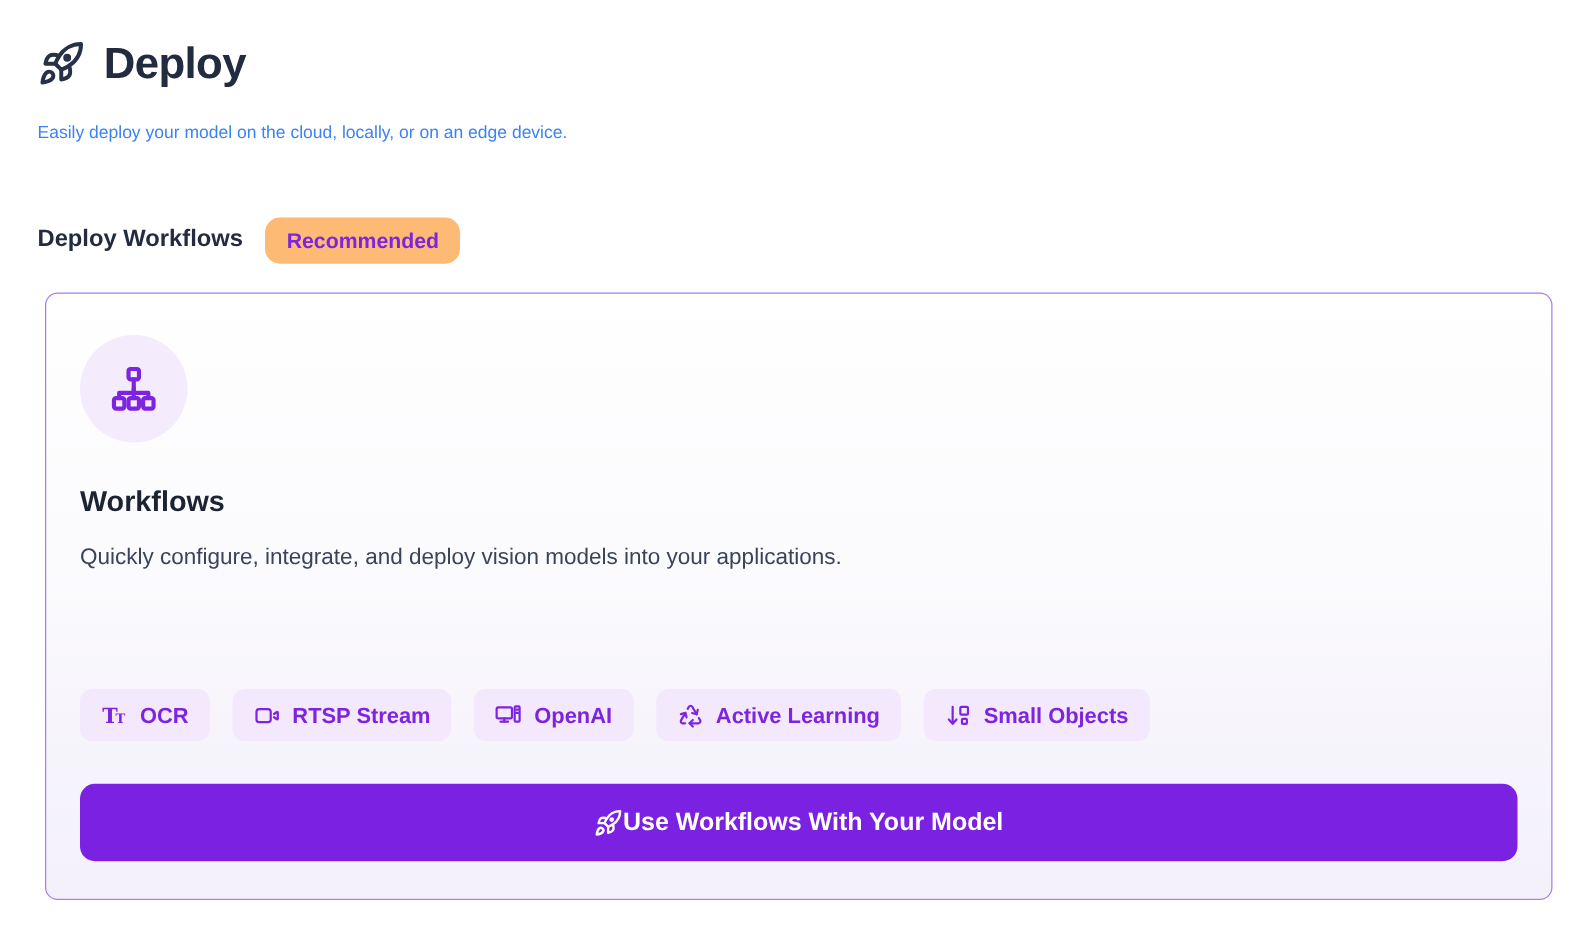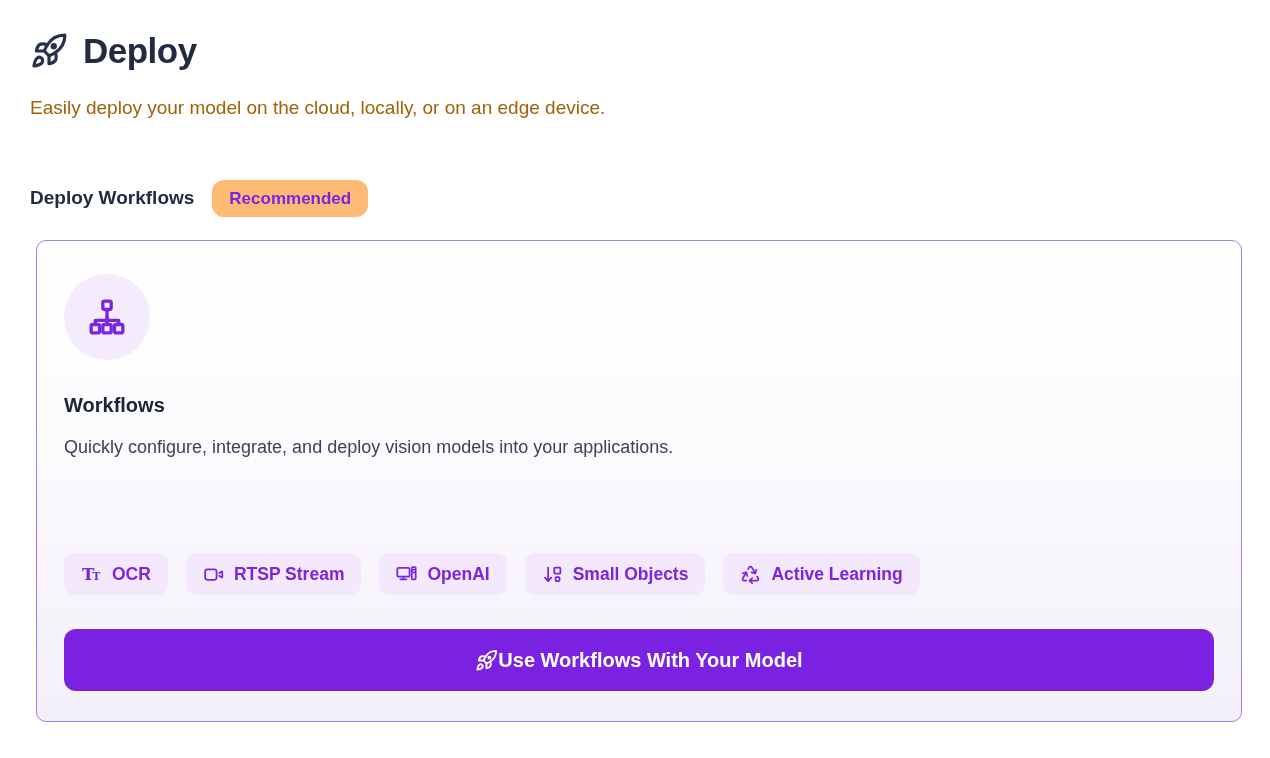--- a/index.html
+++ b/index.html
@@ -12,21 +12,21 @@
   }
   .page { padding: 30px 28px 16px 30px; }
 
   .header-row { display: flex; align-items: center; gap: 15px; }
   .header-row .icon-rocket svg { width: 38px; height: 38px; display: block; }
   h1.page-title {
     margin: 0; font-size: 35px; font-weight: 700;
     color: #222b3f; letter-spacing: -0.5px; line-height: 1.2;
   }
   p.page-subtitle {
-    margin: 25px 0 12px; font-size: 19px; color: #a16207; line-height: 1.2;
+    margin: 25px 0 12px; font-size: 14px; color: #3b82f6; line-height: 1.2;
   }
 
   .section-row { margin-top: 60px; display: flex; align-items: center; gap: 18px; }
   h2.section-heading { margin: 0; font-size: 19px; font-weight: 700; color: #222b3f; }
   .badge {
     background: #fdba74; color: #7c24e0;
     font-size: 17px; font-weight: 700;
     padding: 10px 17px; border-radius: 12px; line-height: 1;
   }
 
@@ -36,21 +36,21 @@
     border-radius: 10px;
     background: linear-gradient(180deg, #ffffff 0%, #fbfafd 45%, #f3f0fa 100%);
     padding: 33px 27px 30px 27px;
   }
   .icon-circle {
     width: 86px; height: 86px; border-radius: 50%;
     background: #f4ebfc;
     display: flex; align-items: center; justify-content: center;
   }
   .icon-circle svg { width: 40px; height: 40px; display: block; }
-  h3.card-title { margin: 34px 0 0; font-size: 20px; font-weight: 700; color: #1c2434; }
+  h3.card-title { margin: 34px 0 0; font-size: 23px; font-weight: 700; color: #1c2434; }
   p.card-desc { margin: 19px 0 0; font-size: 18px; color: #39445a; line-height: 1.25; }
 
   .tags { margin-top: 95px; display: flex; gap: 18px; }
   .tag {
     display: inline-flex; align-items: center; gap: 10px;
     background: #f3e8fc; color: #7c24e0;
     border-radius: 10px; padding: 0 17px; height: 42px;
     font-size: 17.5px; font-weight: 700; white-space: nowrap;
   }
   .tag svg { width: 21px; height: 21px; display: block; }
@@ -135,40 +135,40 @@
               <rect x="18" y="3.5" width="4.5" height="14" rx="1"></rect>
               <path d="M19.4 6.5h1.7"></path>
               <path d="M19.4 9.5h1.7"></path>
             </svg>
           </span>
           <span>OpenAI</span>
         </div>
         <div class="tag">
           <span>
             <svg viewBox="0 0 24 24" fill="none" stroke="currentColor" stroke-width="2" stroke-linecap="round" stroke-linejoin="round" style="color:#7c24e0">
-              <path d="M7 4v15"></path>
-              <path d="m3.5 15.5 3.5 4 3.5-4"></path>
-              <rect x="14" y="4" width="7" height="7" rx="1"></rect>
-              <rect x="15.5" y="15" width="4.5" height="4.5" rx="0.8"></rect>
-            </svg>
-          </span>
-          <span>Small Objects</span>
-        </div>
-        <div class="tag">
-          <span>
-            <svg viewBox="0 0 24 24" fill="none" stroke="currentColor" stroke-width="2" stroke-linecap="round" stroke-linejoin="round" style="color:#7c24e0">
               <path d="M7 19H4.815a1.83 1.83 0 0 1-1.57-.881 1.785 1.785 0 0 1-.004-1.784L7.196 9.5"></path>
               <path d="M11 19h8.203a1.83 1.83 0 0 0 1.556-.89 1.784 1.784 0 0 0 0-1.775l-1.226-2.12"></path>
               <path d="m14 16-3 3 3 3"></path>
               <path d="M8.293 13.596 7.196 9.5 3.1 10.598"></path>
               <path d="m9.344 5.811 1.093-1.892A1.83 1.83 0 0 1 11.985 3a1.784 1.784 0 0 1 1.546.888l3.943 6.843"></path>
               <path d="m13.378 9.633 4.096 1.097 1.097-4.096"></path>
             </svg>
           </span>
           <span>Active Learning</span>
+        </div>
+        <div class="tag">
+          <span>
+            <svg viewBox="0 0 24 24" fill="none" stroke="currentColor" stroke-width="2" stroke-linecap="round" stroke-linejoin="round" style="color:#7c24e0">
+              <path d="M7 4v15"></path>
+              <path d="m3.5 15.5 3.5 4 3.5-4"></path>
+              <rect x="14" y="4" width="7" height="7" rx="1"></rect>
+              <rect x="15.5" y="15" width="4.5" height="4.5" rx="0.8"></rect>
+            </svg>
+          </span>
+          <span>Small Objects</span>
         </div>
       </div>
 
     <button class="cta">
       <span>
           <svg viewBox="0 0 24 24" fill="none" stroke="currentColor" stroke-width="2" stroke-linecap="round" stroke-linejoin="round" style="color:#ffffff">
             <path d="M4.5 16.5c-1.5 1.26-2 5-2 5s3.74-.5 5-2c.71-.84.7-2.13-.09-2.91a2.18 2.18 0 0 0-2.91-.09z"></path>
             <path d="m12 15-3-3a22 22 0 0 1 2-3.95A12.88 12.88 0 0 1 22 2c0 2.72-.78 7.5-6 11a22.35 22.35 0 0 1-4 2z"></path>
             <path d="M9 12H4s.55-3.03 2-4c1.62-1.08 5 0 5 0"></path>
             <path d="M12 15v5s3.03-.55 4-2c1.08-1.62 0-5 0-5"></path>

